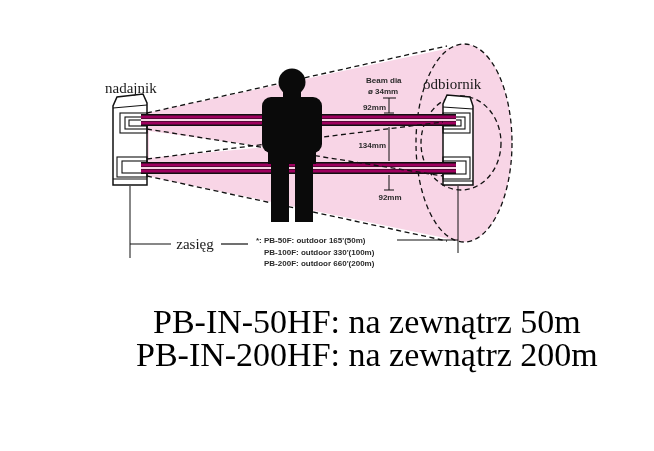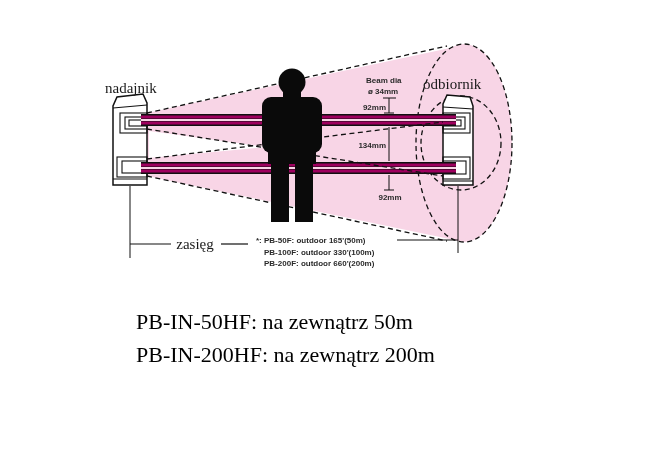--- a/index.html
+++ b/index.html
@@ -15,23 +15,24 @@
   .tiny-label{font-family:"Liberation Sans", sans-serif;font-weight:bold;fill:#2b2b2b;}
   .device{fill:#ffffff;stroke:#111;stroke-width:1.5;}
   .device-thin{fill:none;stroke:#111;stroke-width:1.1;}
   .dashline{stroke:#111;stroke-width:1.3;fill:none;stroke-dasharray:5 3.5;}
   .dimline{stroke:#111;stroke-width:1;fill:none;}
   .rangeline{stroke:#111;stroke-width:1.2;fill:none;}
   .person{fill:#0a0a0a;stroke:none;}
   .beam-black{fill:#101010;}
   .caption{
     position:absolute;left:136px;top:306px;
-    font-size:22px;line-height:32.8px;
+    font-size:34px;line-height:32.8px;
     color:#000;white-space:nowrap;
     font-family:"Liberation Serif", serif;
+    text-align:center;
   }
 </style>
 </head>
 <body>
 
 <svg id="diagram-svg" width="654" height="300" viewBox="0 0 654 300">
 
   <ellipse cx="464" cy="143" rx="48" ry="99" stroke="none" fill="#f8d5e6"></ellipse>
   <polygon points="147,113 464,45 512,144 464,242 147,176" stroke="none" fill="#f8d5e6"></polygon>
   <polygon points="149,131 267,147 149,158" fill="#ffffff" stroke="none"></polygon>

